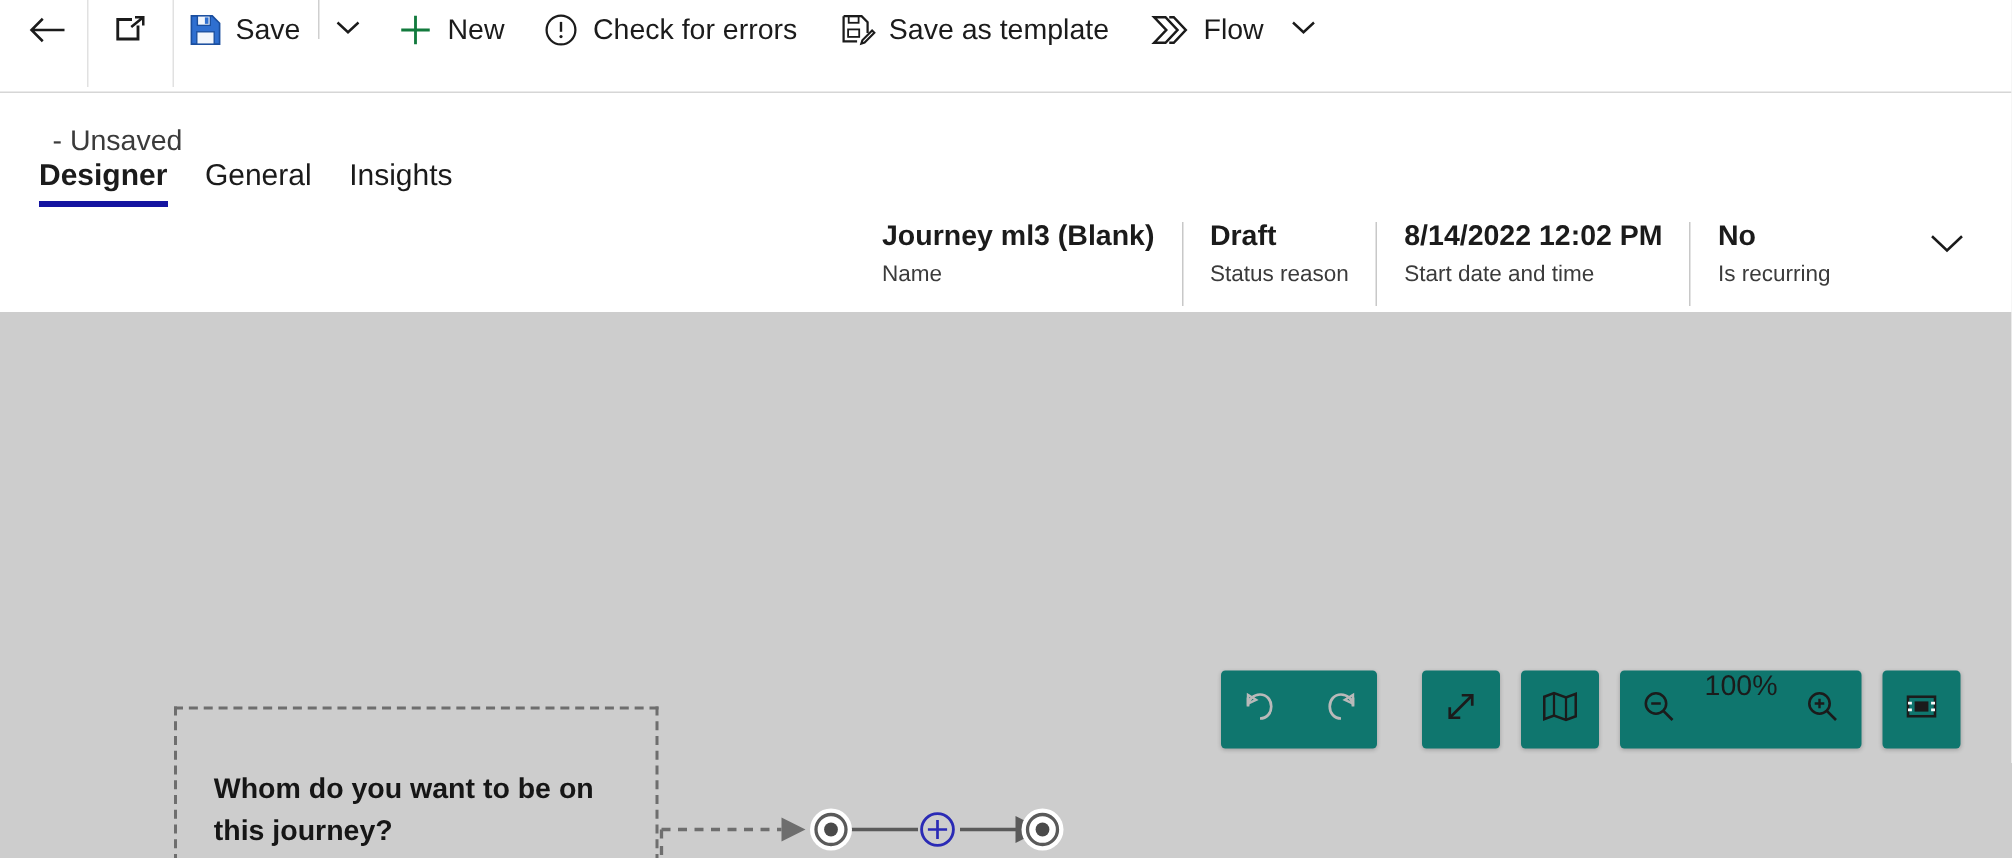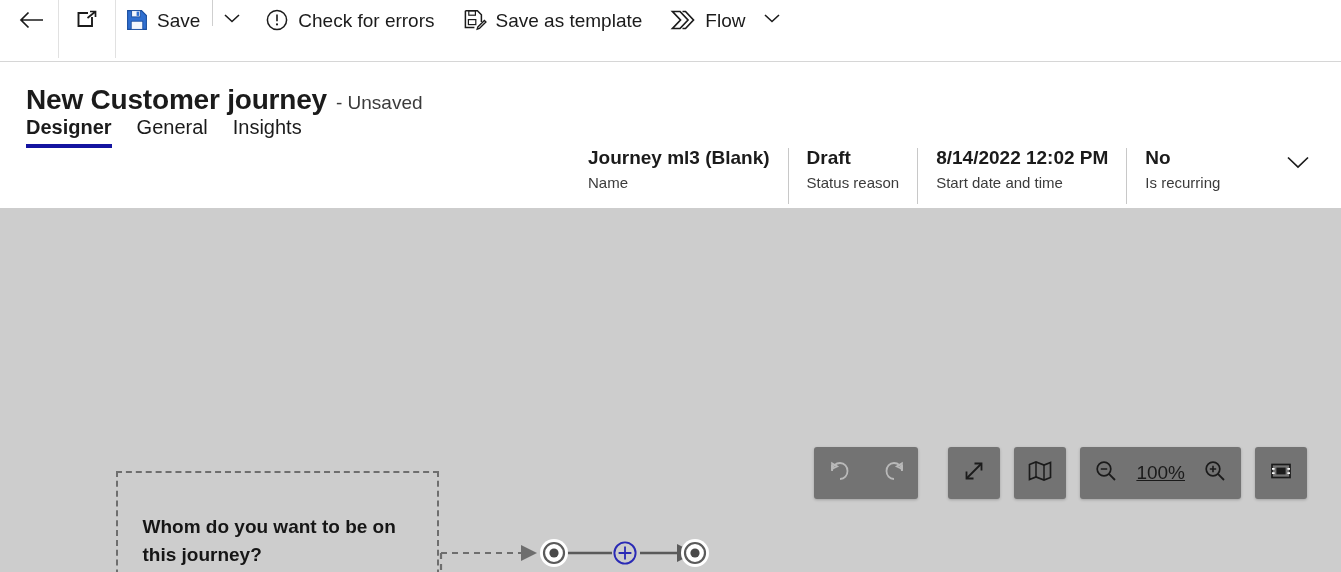--- a/index.html
+++ b/index.html
@@ -162,27 +162,25 @@
   .canvas-toolbar {
     position: absolute;
     top: 239px;
     right: 0;
     display: flex;
     align-items: center;
     gap: 0;
   }
   .ct-group {
     display: flex;
-    align-items: center;
-    background: #737373;
+    background: #0f766e;
     border-radius: 3px;
     box-shadow: 0 1px 3px rgba(0,0,0,0.22);
     height: 52px;
     overflow: hidden;
-    text-decoration: underline;
   }
   .ct-btn {
     width: 52px;
     height: 52px;
     display: flex;
     align-items: center;
     justify-content: center;
     cursor: pointer;
     background: transparent;
     border: none;
@@ -280,20 +278,28 @@
   <div class="cb-sep-short"></div>
 
   <div class="cb-chev">
     <span>
       <svg width="20" height="14" viewBox="0 0 20 14">
           <path d="M3 4 L10 10.5 L17 4" fill="none" stroke="#1b1b1b" stroke-width="1.6"></path>
         </svg>
     </span>
   </div>
 
+  <div class="cb-item" style="margin-left:6px;">
+    <span class="cb-icon">
+      <svg width="24" height="24" viewBox="0 0 24 24">
+          <path d="M12 2.5 V21.5 M2.5 12 H21.5" fill="none" stroke="#127a3d" stroke-width="1.9"></path>
+        </svg>
+    </span>
+    <span class="cb-label">New</span>
+  </div>
 
   <div class="cb-item" style="margin-left:6px;">
     <span class="cb-icon">
       <svg width="24" height="24" viewBox="0 0 24 24">
         <circle cx="12" cy="12" r="9.6" fill="none" stroke="#1b1b1b" stroke-width="1.5"></circle>
         <path d="M12 6.6 V13.2" fill="none" stroke="#1b1b1b" stroke-width="1.6"></path>
         <circle cx="12" cy="16.4" r="1.05" fill="#1b1b1b"></circle>
       </svg>
     </span>
     <span class="cb-label">Check for errors</span>
@@ -329,21 +335,20 @@
           <path d="M3 4 L10 10.5 L17 4" fill="none" stroke="#1b1b1b" stroke-width="1.6"></path>
         </svg>
     </span>
   </div>
 
 </div>
 
 <div class="header">
 
   <div class="title-row">
-    <span class="page-title">New Customer journey</span>
     <span class="page-subtitle">- Unsaved</span>
   </div>
 
   <div class="tabs">
     <div class="tab active">
       <span>Designer</span>
     </div>
     <div class="tab">
       <span>General</span>
     </div>

